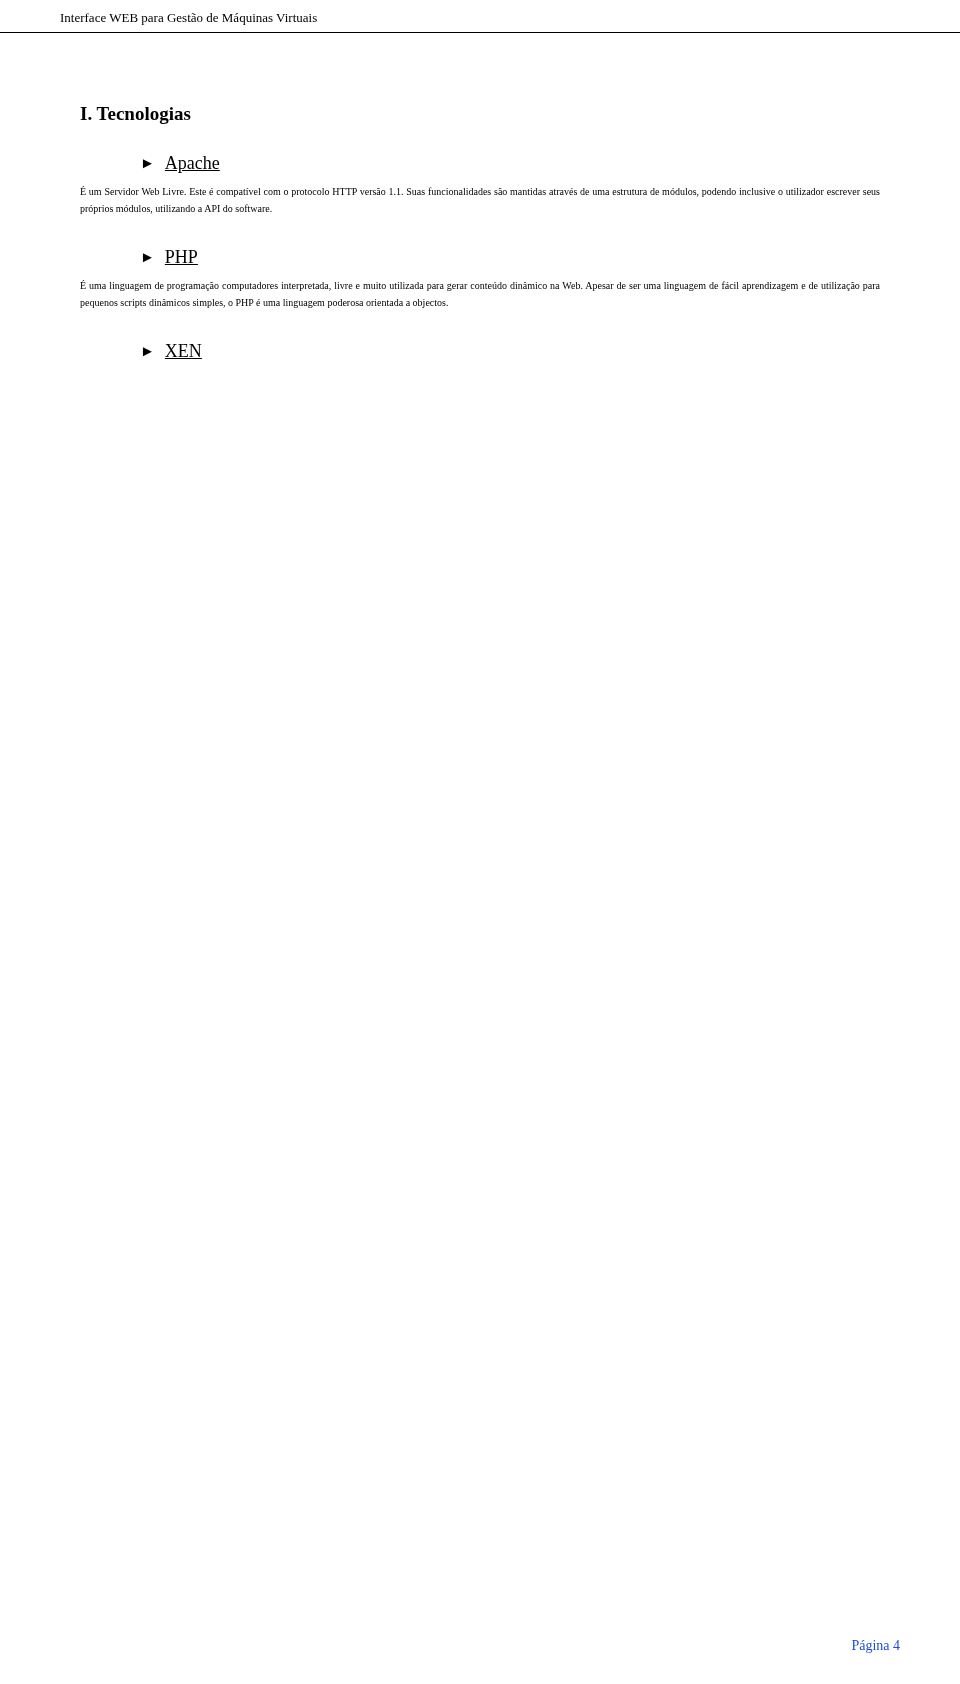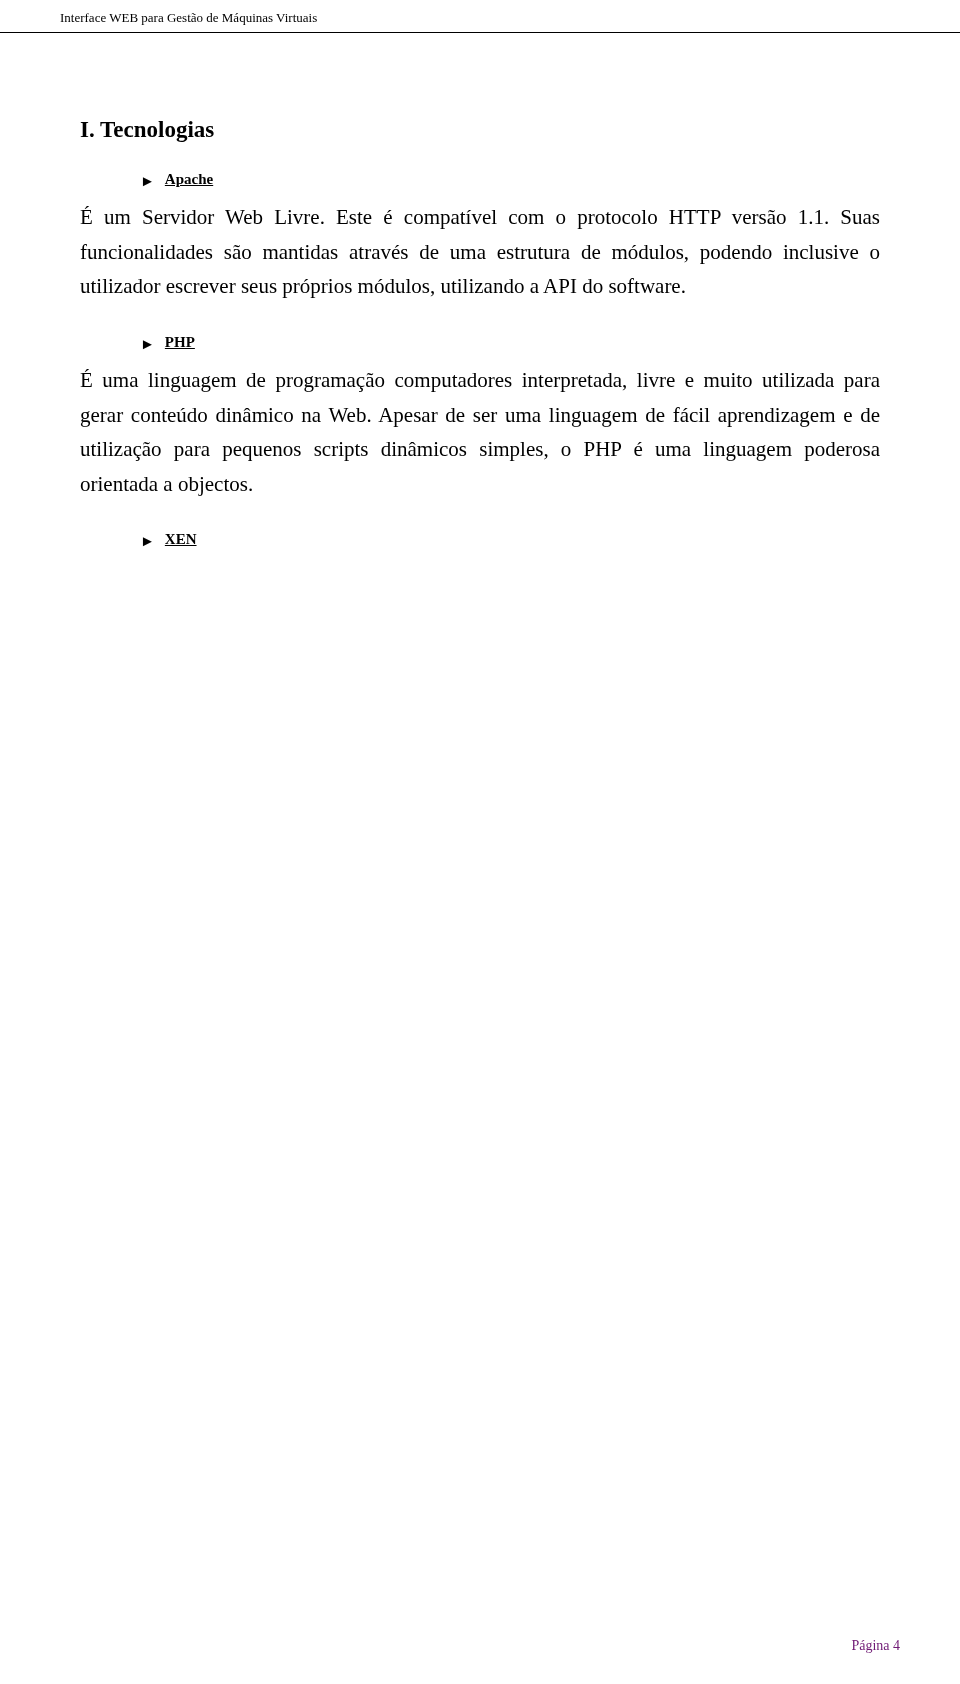--- a/index.html
+++ b/index.html
@@ -40,25 +40,25 @@
       color: #000000;
     }
 
     
     .content {
       padding: 60px 80px 80px 80px;
     }
 
     
     .section-heading {
-      font-size: 23px;
+      font-size: 19px;
       font-weight: bold;
       font-family: "Times New Roman", Times, serif;
       margin-bottom: 28px;
-      margin-top: 24px;
+      margin-top: 10px;
     }
 
     
     .intro-paragraph {
       font-size: 15px;
       line-height: 1.6;
       text-align: justify;
       margin-bottom: 20px;
     }
 
@@ -75,22 +75,22 @@
     }
 
     .tech-arrow {
       font-size: 15px;
       margin-right: 10px;
       margin-top: 2px;
       flex-shrink: 0;
     }
 
     .tech-label {
-      font-size: 15px;
-      font-weight: bold;
+      font-size: 18px;
+      font-weight: normal;
       text-decoration: underline;
       font-family: "Times New Roman", Times, serif;
     }
 
     
     .apache-section {
       margin-bottom: 30px;
     }
 
     .apache-intro {
@@ -100,26 +100,26 @@
       margin-bottom: 8px;
     }
 
     
     .footer {
       position: absolute;
       bottom: 30px;
       right: 60px;
       font-size: 14px;
       font-family: "Times New Roman", Times, serif;
-      color: #701a75;
+      color: #1d4ed8;
     }
 
     
     .paragraph {
-      font-size: 21px;
+      font-size: 10px;
       line-height: 1.65;
       text-align: justify;
       margin-bottom: 0;
     }
   </style>
 </head>
 <body>
 
 <div class="page-container">
 

